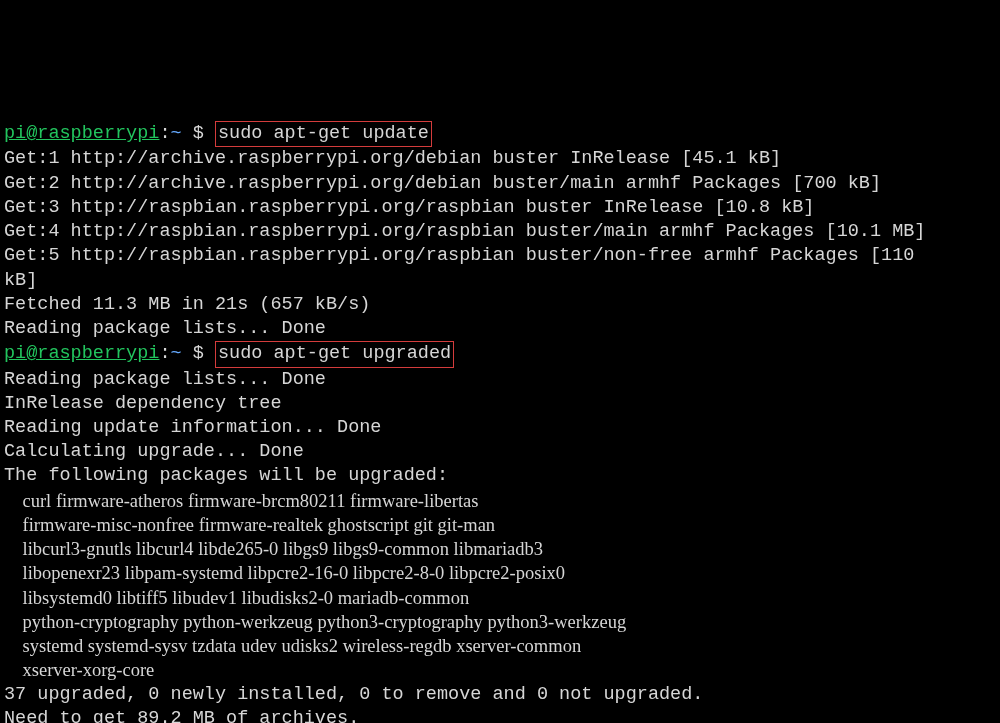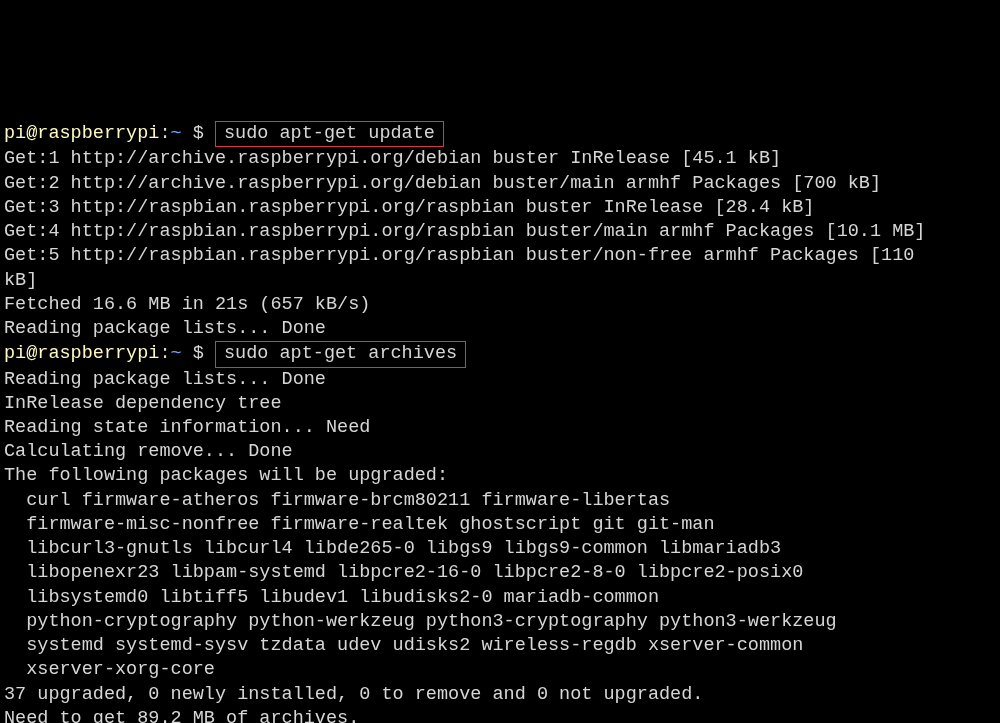--- a/index.html
+++ b/index.html
@@ -11,51 +11,51 @@
     font-size: 18.5px;
     line-height: 1.31;
     width: 1000px;
     height: 723px;
     overflow: hidden;
     white-space: pre;
   }
   .terminal {
     padding: 0 4px 0 4px;
   }
-  .user { color: #fef9c3; }
+  .user { color: #22c55e; text-decoration: underline; }
   .path { color: #66aaff; }
   .dollar { color: #d6d6d6; }
   .cmd-box {
     border: 1px solid #d43c3c;
-    padding: 0 8px;
+    padding: 0 2px;
     display: inline-block;
     color: #d6d6d6;
   }
-  .indent { padding-left: 2ch; display:block;}
+  .indent { padding-left: 2ch; display:block;font-family:Liberation Serif, serif;}
   .white { color:#d6d6d6;}
 </style>
 </head>
 <body>
 
 
 <div class="terminal">
 <span><span class="user">pi@raspberrypi</span><span class="white">:</span><span class="path">~ </span><span class="dollar">$ </span><span class="cmd-box">sudo apt-get update</span></span>
 <span>Get:1 http://archive.raspberrypi.org/debian buster InRelease [45.1 kB]</span>
 <span>Get:2 http://archive.raspberrypi.org/debian buster/main armhf Packages [700 kB]</span>
-<span>Get:3 http://raspbian.raspberrypi.org/raspbian buster InRelease [28.4 kB]</span>
+<span>Get:3 http://raspbian.raspberrypi.org/raspbian buster InRelease [10.8 kB]</span>
 <span>Get:4 http://raspbian.raspberrypi.org/raspbian buster/main armhf Packages [10.1 MB]</span>
 <span>Get:5 http://raspbian.raspberrypi.org/raspbian buster/non-free armhf Packages [110 
 kB]</span>
-<span>Fetched 16.6 MB in 21s (657 kB/s)</span>
+<span>Fetched 11.3 MB in 21s (657 kB/s)</span>
 <span>Reading package lists... Done</span>
-<span><span class="user">pi@raspberrypi</span><span class="white">:</span><span class="path">~ </span><span class="dollar">$ </span><span class="cmd-box">sudo apt-get archives</span></span>
+<span><span class="user">pi@raspberrypi</span><span class="white">:</span><span class="path">~ </span><span class="dollar">$ </span><span class="cmd-box">sudo apt-get upgraded</span></span>
 <span>Reading package lists... Done</span>
 <span>InRelease dependency tree</span>
-<span>Reading state information... Need</span>
-<span>Calculating remove... Done</span>
+<span>Reading update information... Done</span>
+<span>Calculating upgrade... Done</span>
 <span>The following packages will be upgraded:</span>
 <span class="indent">curl firmware-atheros firmware-brcm80211 firmware-libertas</span><span class="indent">firmware-misc-nonfree firmware-realtek ghostscript git git-man</span><span class="indent">libcurl3-gnutls libcurl4 libde265-0 libgs9 libgs9-common libmariadb3</span><span class="indent">libopenexr23 libpam-systemd libpcre2-16-0 libpcre2-8-0 libpcre2-posix0</span><span class="indent">libsystemd0 libtiff5 libudev1 libudisks2-0 mariadb-common</span><span class="indent">python-cryptography python-werkzeug python3-cryptography python3-werkzeug</span><span class="indent">systemd systemd-sysv tzdata udev udisks2 wireless-regdb xserver-common</span><span class="indent">xserver-xorg-core</span><span>37 upgraded, 0 newly installed, 0 to remove and 0 not upgraded.</span>
 <span>Need to get 89.2 MB of archives.</span>
 
 
 
 </div>
 
 
 

